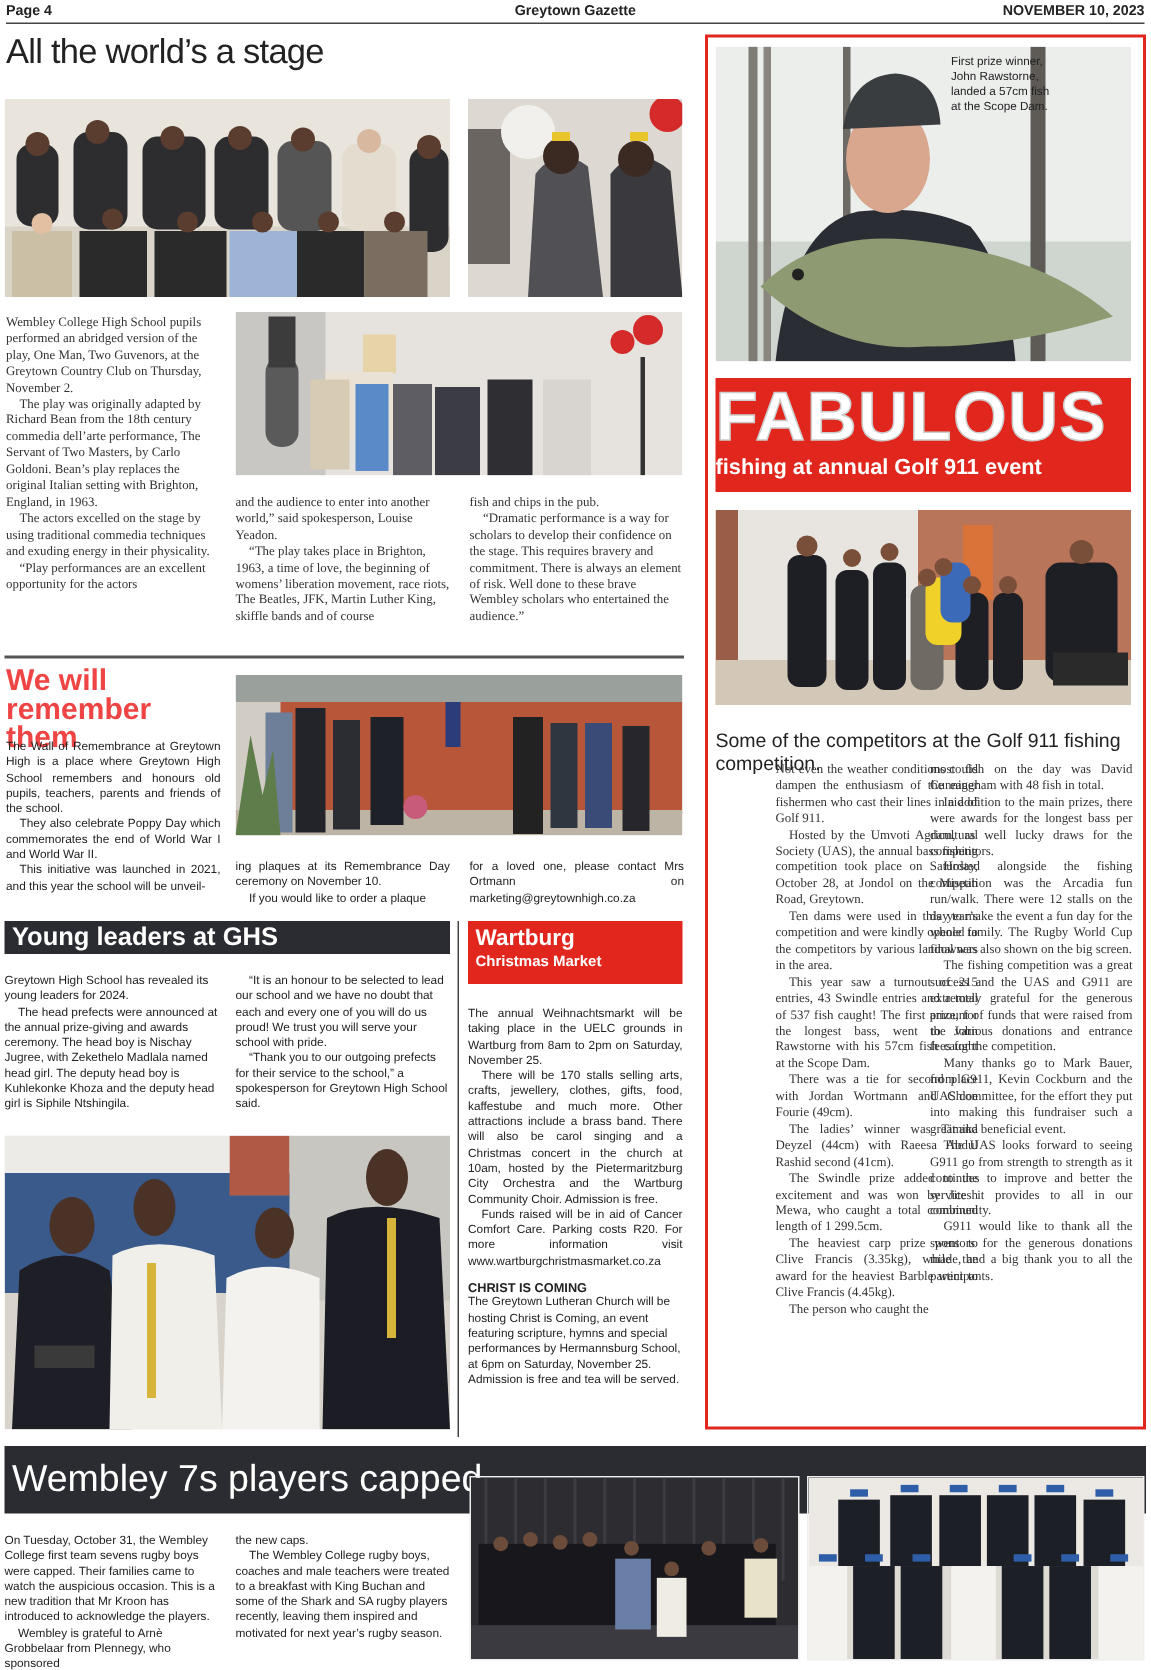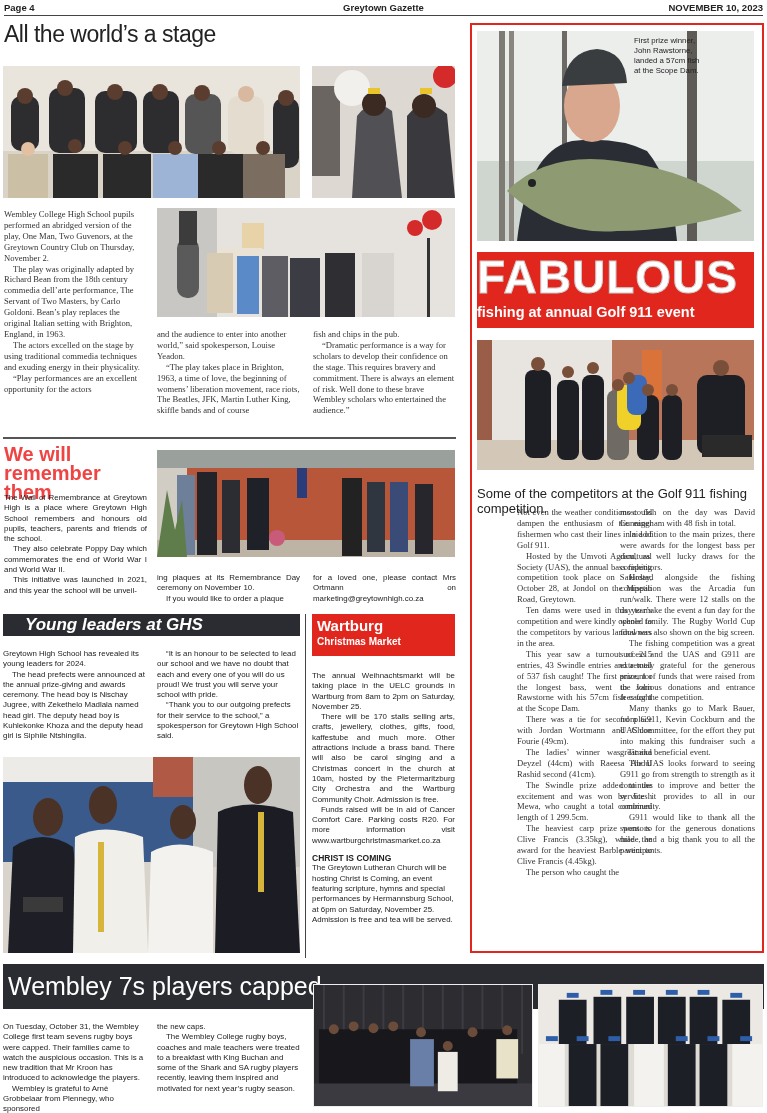--- a/index.html
+++ b/index.html
@@ -168,21 +168,21 @@
 </div>
 
 <div class="abs body-sans justify" style="left:157px;top:573px;width:143px;">
   <p class="first">ing plaques at its Remembrance Day ceremony on November 10.</p>
   <p>If you would like to order a plaque</p>
 </div>
 <div class="abs body-sans justify" style="left:313px;top:573px;width:143px;">
   <p class="first">for a loved one, please contact Mrs Ortmann on marketing@greytownhigh.co.za</p>
 </div>
 
-<div class="banner-dark" style="left:3px;top:614px;width:297px;height:22px;font-size:17px;line-height:22px;padding-left:22px;font-style:italic;">Young leaders at GHS</div>
+<div class="banner-dark" style="left:3px;top:614px;width:297px;height:22px;font-size:17px;line-height:22px;padding-left:5px;">Young leaders at GHS</div>
 <div class="abs body-sans" style="left:3px;top:649px;width:143px;">
   <p class="first">Greytown High School has revealed its young leaders for 2024.</p>
   <p>The head prefects were announced at the annual prize-giving and awards ceremony. The head boy is Nischay Jugree, with Zekethelo Madlala named head girl. The deputy head boy is Kuhlekonke Khoza and the deputy head girl is Siphile Ntshingila.</p>
 </div>
 <div class="abs body-sans" style="left:157px;top:649px;width:143px;">
   <p>“It is an honour to be selected to lead our school and we have no doubt that each and every one of you will do us proud! We trust you will serve your school with pride.</p>
   <p>“Thank you to our outgoing prefects for their service to the school,” a spokesperson for Greytown High School said.</p>
 </div>
 
 <div class="photo" style="left:3px;top:757px;width:297px;height:196px;">

